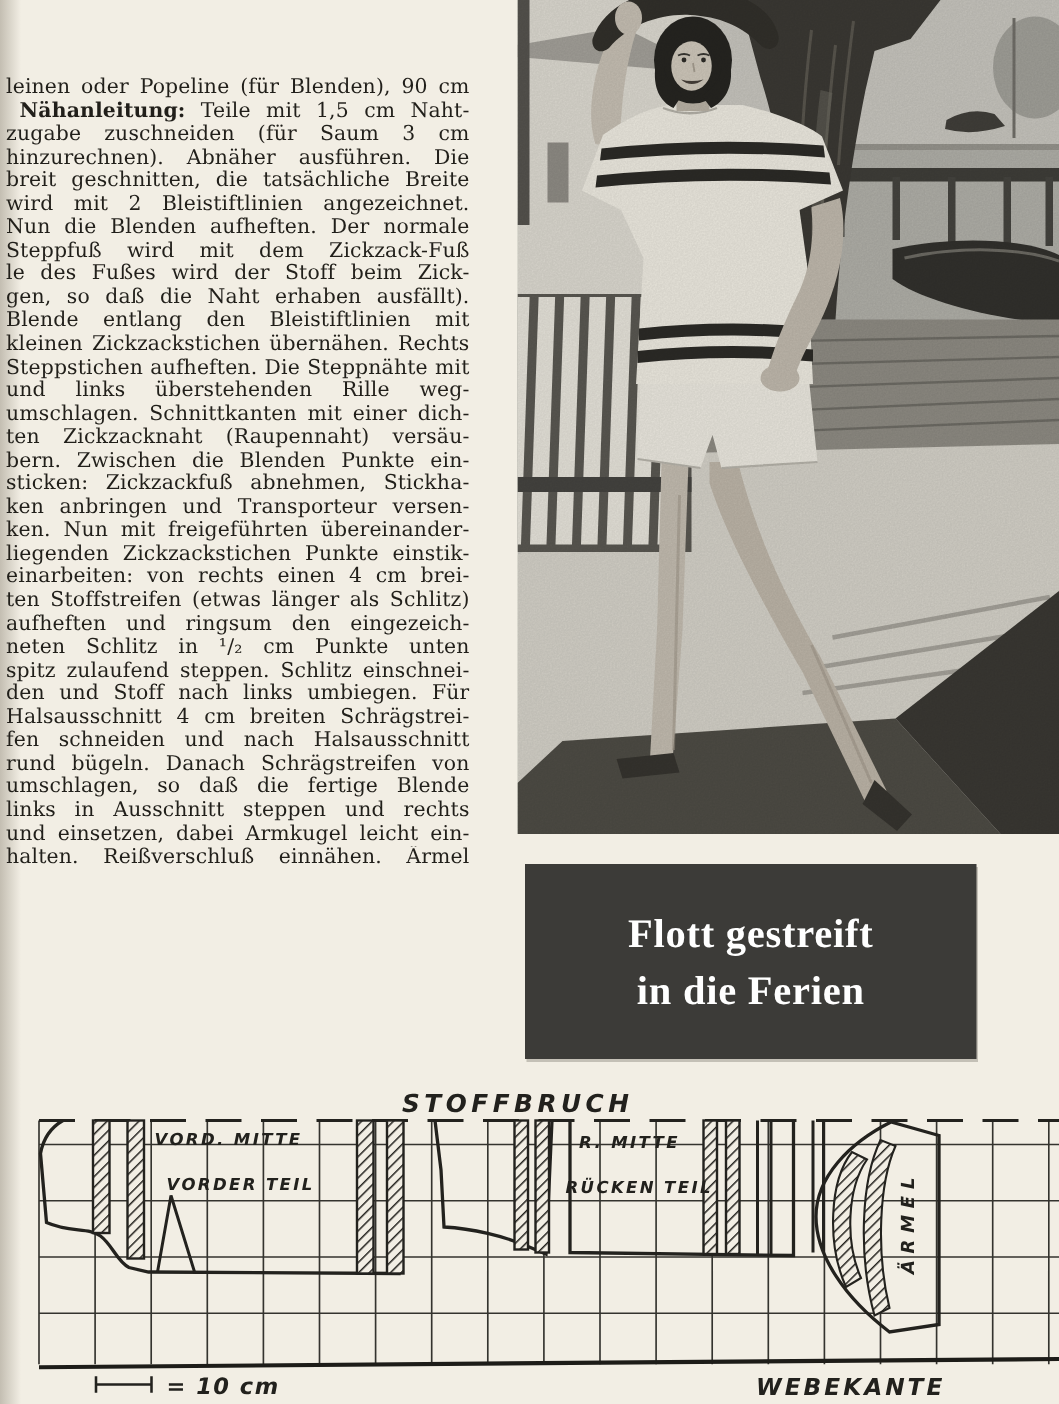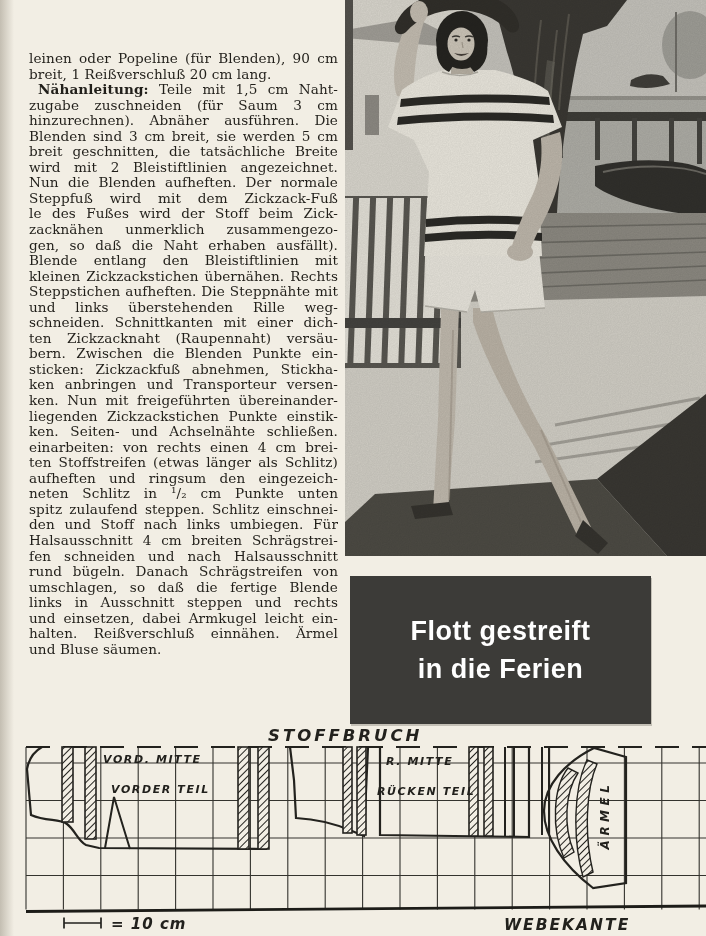--- a/index.html
+++ b/index.html
@@ -1,78 +1,73 @@
 <!DOCTYPE html>
 <html><head>
 <meta charset="utf-8">
 <style>
   html,body{margin:0;padding:0;background:#888;}
   .page{position:relative;width:706px;height:936px;background:var(--paper,#f2eee4);overflow:hidden;
         font-family:"DejaVu Serif",serif;color:var(--ink,#201e19);}
   .edge-shade{position:absolute;left:0;top:0;width:14px;height:100%;
         background:linear-gradient(90deg,rgba(120,112,96,.38),rgba(120,112,96,0));pointer-events:none;}
-  .article{position:absolute;left:29px;top:51px;width:309px;font-size:13.6px;line-height:15.55px;}
+  .article{position:absolute;left:4px;top:51px;width:309px;font-size:13.6px;line-height:15.55px;}
   .tl{text-align:justify;text-align-last:justify;height:15.55px;overflow:hidden;letter-spacing:.1px;}
   .tl.noj{text-align-last:left;}
   .tl.ind{text-indent:9px;}
   .tl b{font-weight:bold;}
   .photo{position:absolute;left:345px;top:0;width:361px;height:556px;display:block;}
-  .banner{position:absolute;left:350px;top:576px;width:301px;height:148px;background:var(--banner-bg,#3b3a37);
-        color:var(--banner-text,#fff);font-family:Liberation Sans, sans-serif;font-weight:bold;
+  .banner{position:absolute;left:350px;top:576px;width:301px;height:130px;background:var(--banner-bg,#3b3a37);
+        color:var(--banner-text,#fff);font-family:Liberation Serif, serif;font-weight:bold;
         display:flex;flex-direction:column;align-items:center;justify-content:center;gap:7px;
         font-size:27px;letter-spacing:.5px;box-shadow:1px 2px 0 rgba(60,55,45,.25);}
   .diagram{position:absolute;left:0;top:705px;width:706px;height:231px;display:block;}
   .diagram text{font-family:"DejaVu Sans",sans-serif;font-style:italic;font-weight:bold;fill:#22211d;}
 </style>
 </head>
 <body>
 
 <div class="page" style="--paper: #f2eee4; --ink: #211f1a; --banner-bg: #3c3b38; --banner-text: #ffffff;">
   <div class="edge-shade"></div>
 
   <div class="article">
       <div class="tl">leinen oder Popeline (für Blenden), 90 cm</div>
-      <div class="tl noj">breit, 1 Reißverschluß 20 cm lang.</div>
       <div class="tl ind"><b>Nähanleitung:</b> Teile mit 1,5 cm Naht-</div>
       <div class="tl">zugabe zuschneiden (für Saum 3 cm</div>
       <div class="tl">hinzurechnen). Abnäher ausführen. Die</div>
-      <div class="tl">Blenden sind 3 cm breit, sie werden 5 cm</div>
       <div class="tl">breit geschnitten, die tatsächliche Breite</div>
       <div class="tl">wird mit 2 Bleistiftlinien angezeichnet.</div>
       <div class="tl">Nun die Blenden aufheften. Der normale</div>
       <div class="tl">Steppfuß wird mit dem Zickzack-Fuß</div>
       <div class="tl">le des Fußes wird der Stoff beim Zick-</div>
-      <div class="tl">zacknähen unmerklich zusammengezo-</div>
       <div class="tl">gen, so daß die Naht erhaben ausfällt).</div>
       <div class="tl">Blende entlang den Bleistiftlinien mit</div>
       <div class="tl">kleinen Zickzackstichen übernähen. Rechts</div>
       <div class="tl">Steppstichen aufheften. Die Steppnähte mit</div>
       <div class="tl">und links überstehenden Rille weg-</div>
-      <div class="tl">schneiden. Schnittkanten mit einer dich-</div>
+      <div class="tl">umschlagen. Schnittkanten mit einer dich-</div>
       <div class="tl">ten Zickzacknaht (Raupennaht) versäu-</div>
       <div class="tl">bern. Zwischen die Blenden Punkte ein-</div>
       <div class="tl">sticken: Zickzackfuß abnehmen, Stickha-</div>
       <div class="tl">ken anbringen und Transporteur versen-</div>
       <div class="tl">ken. Nun mit freigeführten übereinander-</div>
       <div class="tl">liegenden Zickzackstichen Punkte einstik-</div>
-      <div class="tl">ken. Seiten- und Achselnähte schließen.</div>
       <div class="tl">einarbeiten: von rechts einen 4 cm brei-</div>
       <div class="tl">ten Stoffstreifen (etwas länger als Schlitz)</div>
       <div class="tl">aufheften und ringsum den eingezeich-</div>
       <div class="tl">neten Schlitz in ¹/₂ cm Punkte unten</div>
       <div class="tl">spitz zulaufend steppen. Schlitz einschnei-</div>
       <div class="tl">den und Stoff nach links umbiegen. Für</div>
       <div class="tl">Halsausschnitt 4 cm breiten Schrägstrei-</div>
       <div class="tl">fen schneiden und nach Halsausschnitt</div>
       <div class="tl">rund bügeln. Danach Schrägstreifen von</div>
       <div class="tl">umschlagen, so daß die fertige Blende</div>
       <div class="tl">links in Ausschnitt steppen und rechts</div>
       <div class="tl">und einsetzen, dabei Armkugel leicht ein-</div>
       <div class="tl">halten. Reißverschluß einnähen. Ärmel</div>
-      <div class="tl noj">und Bluse säumen.</div>
     </div>
 
   <svg class="photo" viewBox="0 0 361 556" role="img" aria-label="Black-and-white photo: woman with dark bob and wide hat, striped boxy top and white shorts, posing on a lakeside dock by a tree trunk, boats on the water behind">
     <defs>
       <filter id="grain">
           <feTurbulence type="fractalNoise" baseFrequency="0.9" numOctaves="2"></feTurbulence>
         <feColorMatrix type="matrix" values="0 0 0 0 0  0 0 0 0 0  0 0 0 0 0  .55 .55 .55 0 0"></feColorMatrix>
         </filter>
     </defs>
     <g>

